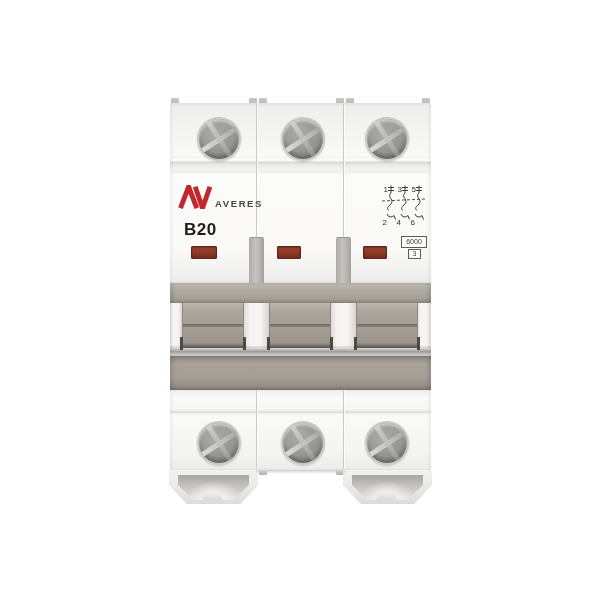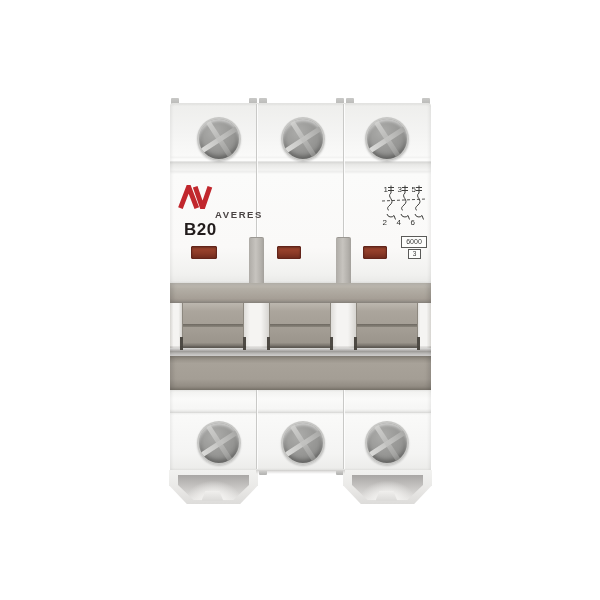--- a/index.html
+++ b/index.html
@@ -41,21 +41,21 @@
          border:2px solid rgba(202,202,200,.95);
          background:radial-gradient(circle at 38% 32%,#acacaa 0%,#959593 55%,#7d7d7b 100%);
          box-shadow:inset 0 2px 3px rgba(255,255,255,.55),inset 0 -3px 4px rgba(0,0,0,.3),0 1px 2px rgba(0,0,0,.18);}
   .screw::before{content:"";position:absolute;left:-6%;top:44%;width:112%;height:13%;border-radius:4px;
          background:linear-gradient(90deg,#dddddb,#c2c2c0 55%,#a5a5a3);transform:rotate(-33deg);}
   .screw::after{content:"";position:absolute;left:44%;top:-6%;height:112%;width:13%;border-radius:4px;
          background:linear-gradient(180deg,rgba(212,212,210,.9),rgba(158,158,156,.55));transform:rotate(-33deg);}
 
   
   .brand-name{position:absolute;left:45px;top:100px;font-size:9.5px;font-weight:600;
-              letter-spacing:1.6px;color:#4a4444;z-index:4;margin-top:11px;}
+              letter-spacing:1.6px;color:#4a4444;z-index:4;}
   .rating{position:absolute;left:14px;top:122px;font-size:17px;font-weight:700;
           letter-spacing:.5px;color:#221c1c;z-index:4;}
 
   
   .window{position:absolute;top:148px;height:11px;border-radius:1px;z-index:4;
           border:1px solid #63241a;
           background:linear-gradient(180deg,#a0462f 0%,#8c3a27 55%,#712b1d 100%);
           box-shadow:inset 0 1px 2px rgba(0,0,0,.35);}
 
   

